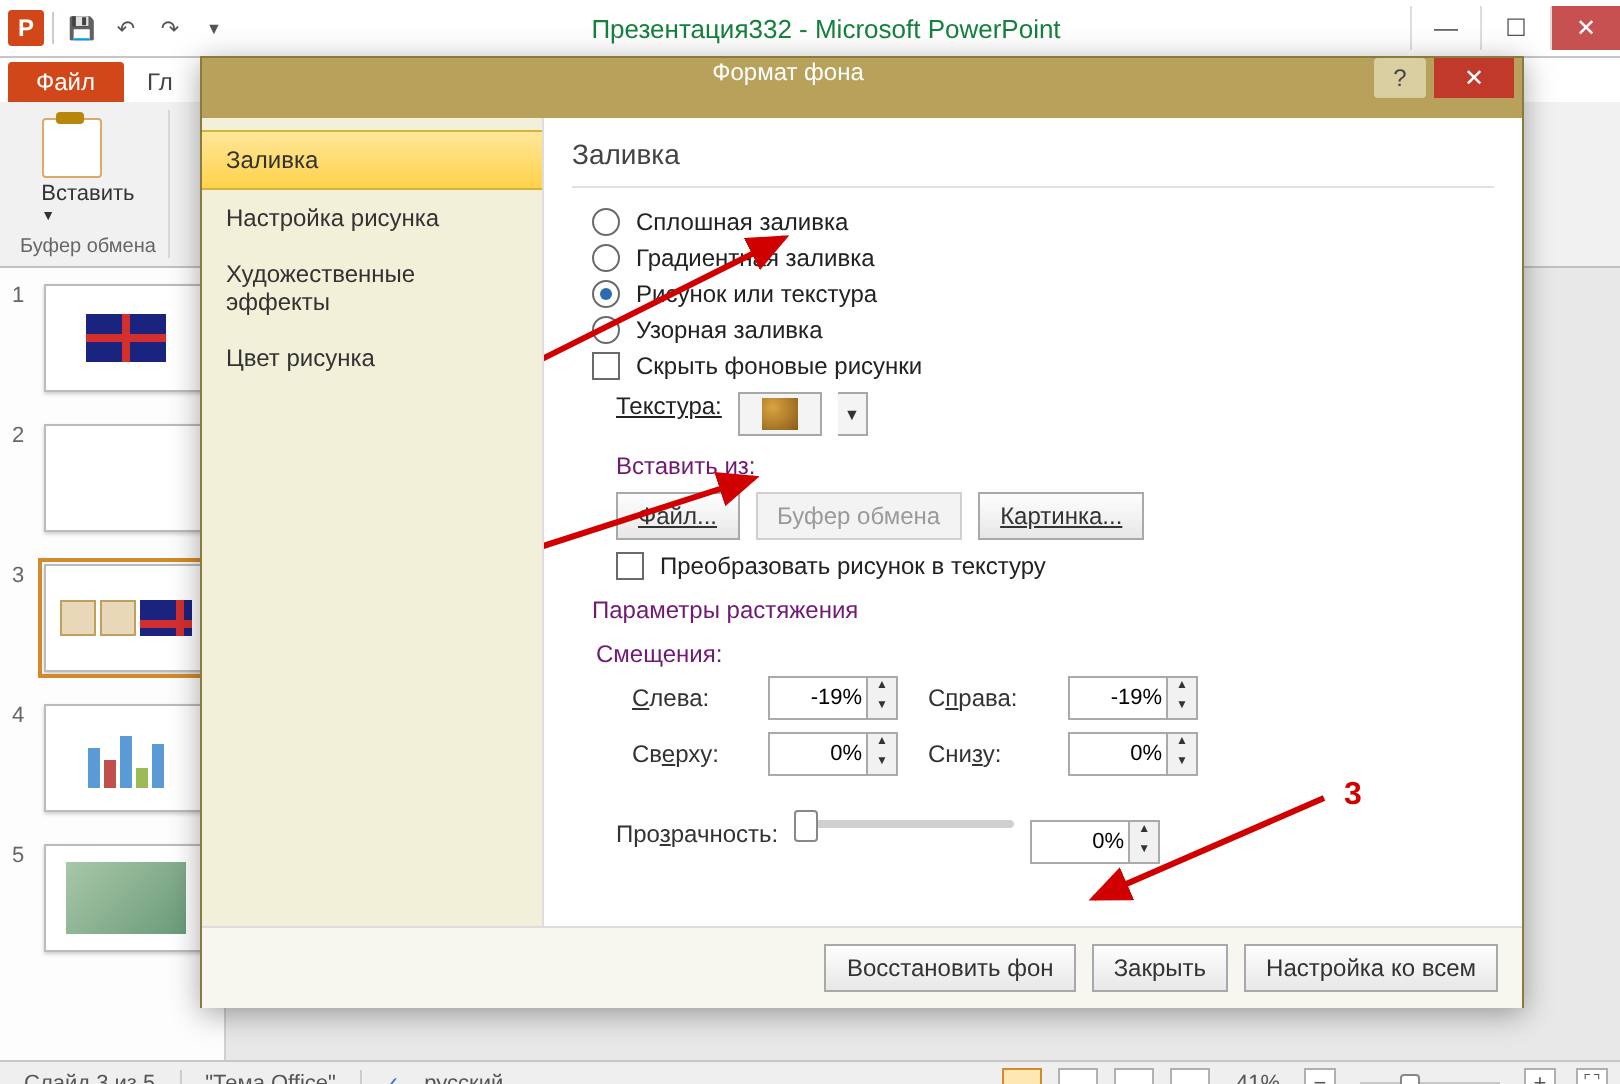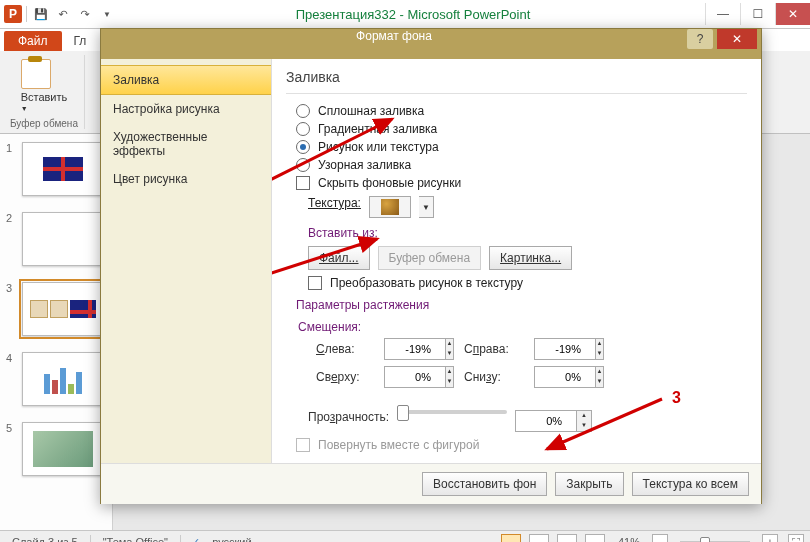--- a/index.html
+++ b/index.html
@@ -70,21 +70,21 @@
   .lbl u{text-decoration:underline}
   .row{display:flex;align-items:flex-start;gap:8px;margin:6px 0 6px 22px;font-size:12px}
   .tex-btn{width:40px;height:20px;border:1px solid #a8a8a8;background:#f4f4f4;display:flex;align-items:center;justify-content:center}
   .tex-swatch{width:18px;height:16px;background:radial-gradient(circle at 30% 30%,#d9a441,#8a5a18)}
   .tex-drop{width:14px;height:20px;border:1px solid #a8a8a8;border-left:none;background:#f4f4f4;display:flex;align-items:center;justify-content:center;font-size:8px}
   .btn{height:22px;padding:0 10px;border:1px solid #a9a9a9;background:linear-gradient(#fefefe,#e7e7e7);font-size:12px;display:inline-flex;align-items:center}
   .btn.dis{color:#9a9a9a;border-color:#cfcfcf;background:#f3f3f3}
   .sub-head{font-size:12px;color:#701a75;margin:8px 0 4px 10px}
   .offs{display:grid;grid-template-columns:58px 70px 60px 70px;gap:6px 10px;margin-left:30px;align-items:center;font-size:12px}
   .spin{display:flex}
-  .spin input{width:44px;height:18px;border:1px solid #aaa;font-size:11px;text-align:right;padding-right:14px}
+  .spin input{width:44px;height:18px;border:1px solid #aaa;font-size:11px;text-align:right;padding-right:2px}
   .spin .ar{width:14px;display:flex;flex-direction:column;border:1px solid #aaa;border-left:none}
   .spin .ar span{flex:1;font-size:6px;text-align:center;background:#f1f1f1;line-height:8px}
   .slider{width:110px;height:4px;background:#d0d0d0;position:relative;border-radius:2px}
   .slider .h{position:absolute;top:-5px;left:0;width:10px;height:14px;background:#fff;border:1px solid #888;border-radius:2px}
   .dlg-footer{height:40px;border-top:1px solid #ddd;display:flex;align-items:center;justify-content:flex-end;gap:8px;padding:0 12px;background:#f7f7f0}
   
   .arrow{position:absolute;pointer-events:none}
   .an-num{position:absolute;color:#d00000;font-weight:bold;font-size:16px;font-family:Arial}
 </style>
 </head>
@@ -296,24 +296,20 @@
             </div>
           <div class="spin">
               <input value="0%" style="">
               <div class="ar">
                 <span>▲</span>
                 <span>▼</span>
               </div>
             </div>
         </div>
 
-        <div class="opt" style="margin-left:10px;color:#9a9a9a">
-            <span class="chk dis"></span>
-            <span>Повернуть вместе с фигурой</span>
-          </div>
 
         <svg class="arrow" style="left:-70px;top:30px" width="210" height="130">
           <defs>
               <marker id="ah" markerWidth="8" markerHeight="8" refX="6" refY="3" orient="auto">
                 <path d="M0,0 L7,3 L0,6 Z" fill="#d00000"></path>
               </marker>
             </defs>
           <line x1="10" y1="120" x2="190" y2="30" stroke="#d00000" stroke-width="3" marker-end="url(#ah)"></line>
         </svg>
         <svg class="arrow" style="left:-60px;top:160px" width="180" height="80">
@@ -322,17 +318,17 @@
         <svg class="arrow" style="left:260px;top:330px" width="140" height="70">
           <line x1="130" y1="10" x2="15" y2="60" stroke="#d00000" stroke-width="3" marker-end="url(#ah)"></line>
         </svg>
 
         <div class="an-num" style="left:400px;top:330px">3</div>
       </div>
     </div>
     <div class="dlg-footer">
       <div class="btn">Восстановить фон</div>
       <div class="btn">Закрыть</div>
-      <div class="btn">Текстура ко всем</div>
+      <div class="btn">Настройка ко всем</div>
     </div>
   </div>
 
 </div>
 
 </body></html>

